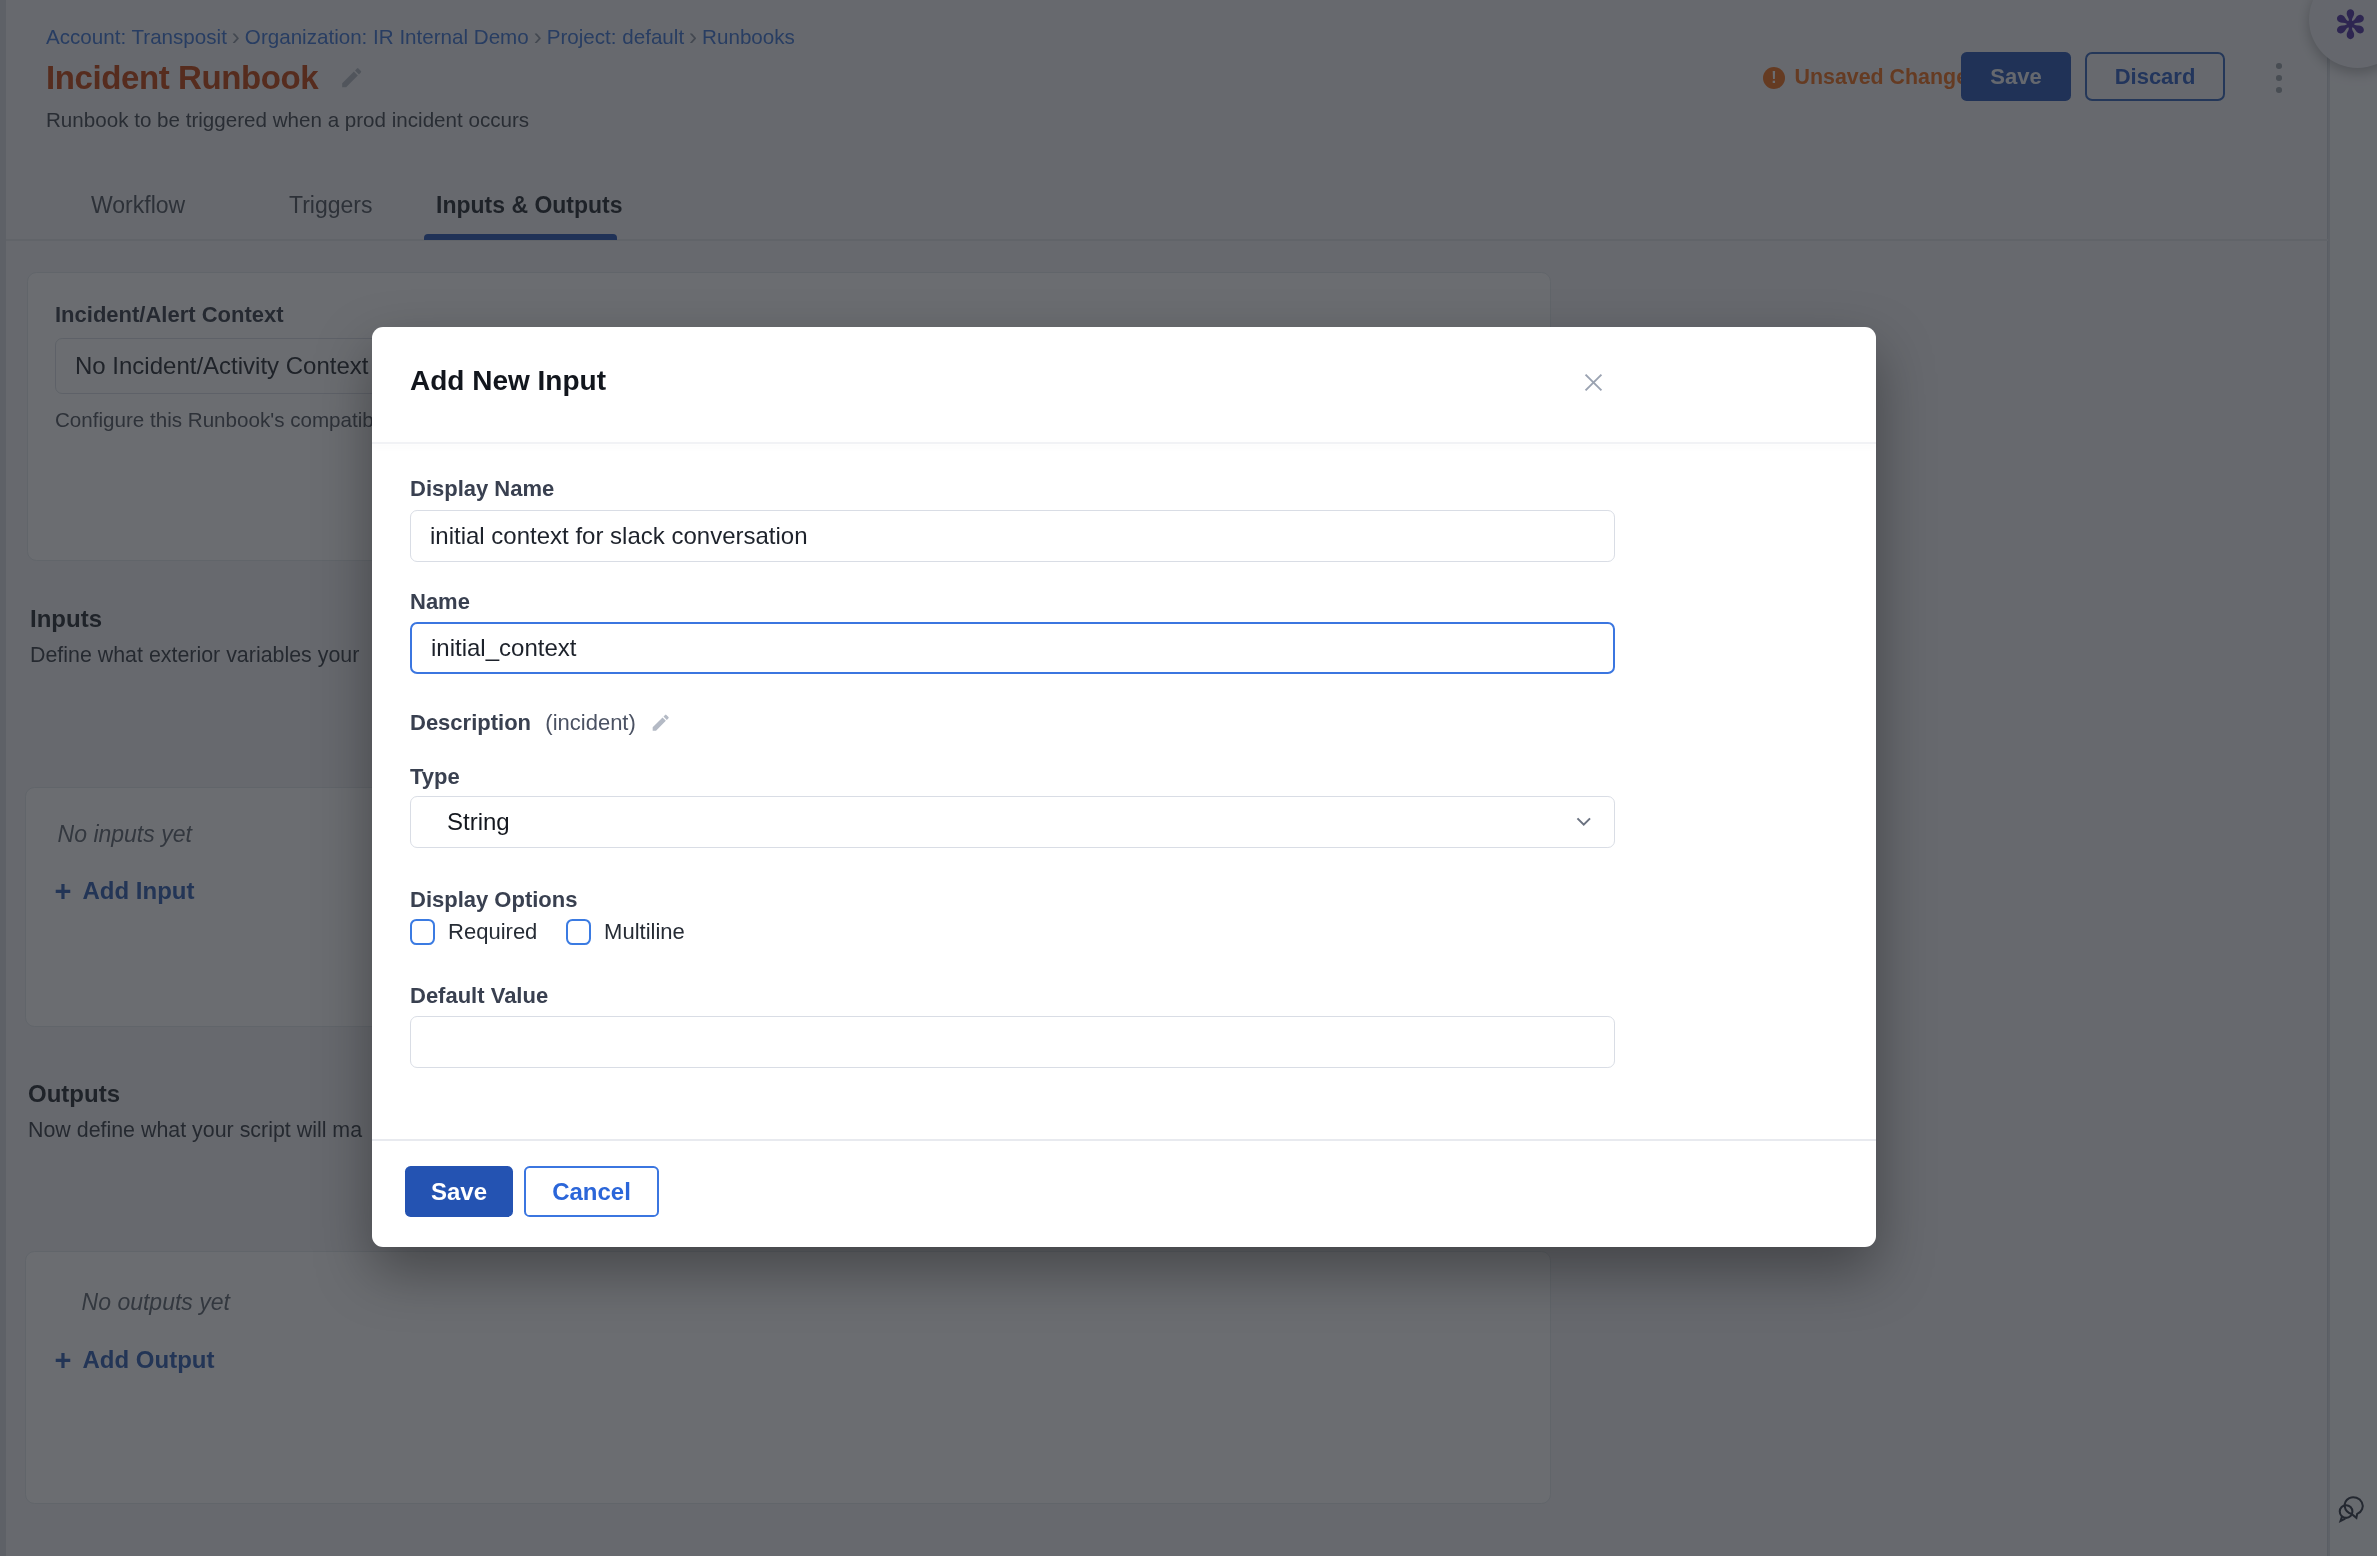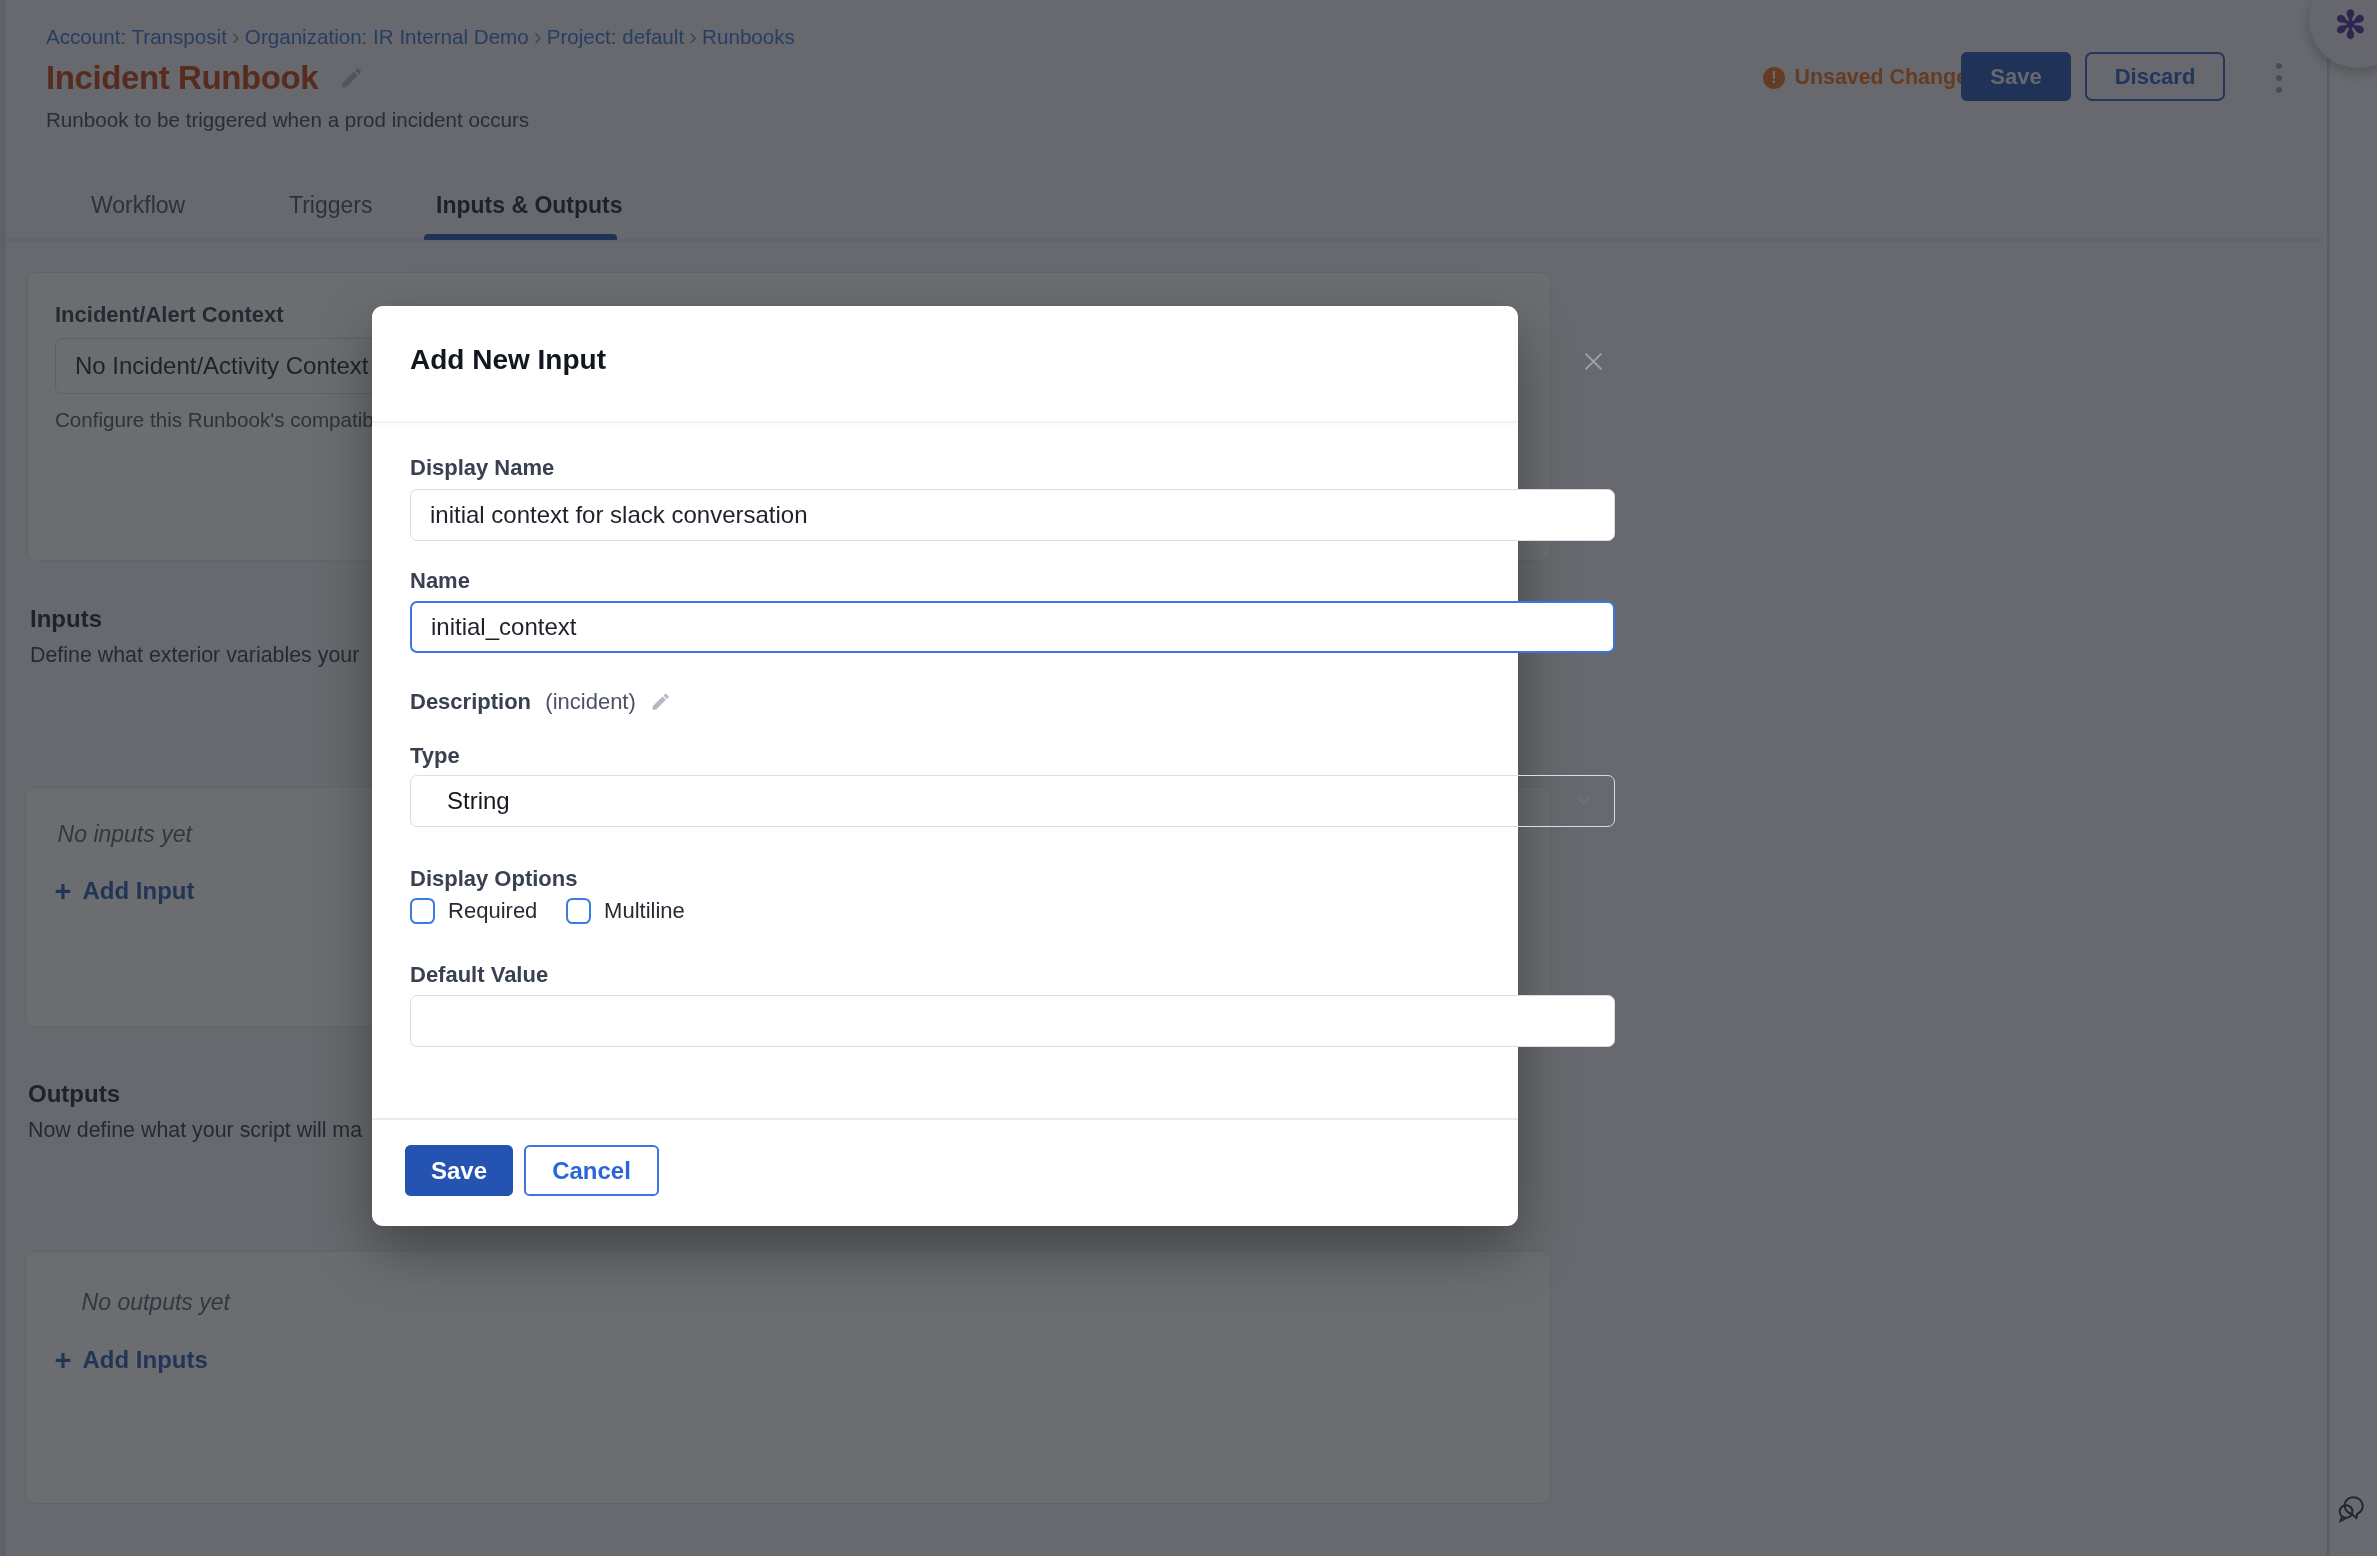--- a/index.html
+++ b/index.html
@@ -54,21 +54,21 @@
   .card-outputs .add-link { top:94px; }
 
   
   .logo-badge { position:absolute; left:2309px; top:-29px; width:97px; height:97px; border-radius:50%; background:#eceef2; box-shadow:0 4.8px 12.7px rgba(0,0,0,0.28); }
   .logo-glyph { position:absolute; left:25.4px; top:32px; font-size:38px; color:#4c2fa0; font-weight:700; }
   .chat-icon { position:absolute; left:2335px; top:1487px; width:38px; height:38px; cursor:pointer; }
   .chat-icon svg { stroke:#2e3542; fill:none; stroke-width:2.6; }
 
   
   .overlay { position:absolute; left:0; top:0; width:2377px; height:1556px; background:rgba(30,34,40,0.66); z-index:5; }
-  .modal { position:absolute; left:372px; top:306px; width:1146px; height:920px; background:#fff; border-radius:11px; box-shadow:0 24px 56px rgba(0,0,0,0.35); z-index:10; }
+  .modal { position:absolute; left:372px; top:327px; width:1504px; height:920px; background:#fff; border-radius:11px; box-shadow:0 24px 56px rgba(0,0,0,0.35); z-index:10; }
   .modal-title { position:absolute; left:38px; top:38px; font-size:28px; font-weight:700; color:#12161d; }
   .modal-close { position:absolute; left:1204px; top:38px; width:35px; height:35px; display:flex; align-items:center; justify-content:center; cursor:pointer; }
   .modal-close svg { stroke:#9aa2b1; stroke-width:2.4; }
   .modal-header-line { position:absolute; left:0; top:115px; width:100%; height:1.6px; background:#f1f2f5; box-shadow:0 2.4px 6.4px rgba(20,24,31,0.05); }
 
   .m-label { position:absolute; left:38px; font-size:22px; font-weight:600; color:#394050; white-space:nowrap; }
   .m-optional { font-weight:400; color:#4b5263; }
   .m-input { position:absolute; left:38px; width:1205px; height:52px; border:1.6px solid #d9dde5; border-radius:7.1px; font-family:"Liberation Sans",sans-serif; font-size:24px; color:#1d222b; padding:0 19px; outline:none; background:#fff; }
   .m-input.focused { border:2.4px solid #3b76e0; }
   .l-display { top:149px; } .i-display { top:183px; }
@@ -149,21 +149,21 @@
       <span>Add Input</span>
     </div>
   </div>
 
   <div class="section-heading h-outputs">Outputs</div>
   <div class="section-desc d-outputs">Now define what your script will ma</div>
   <div class="card card-outputs">
     <div class="empty-text">No outputs yet</div>
     <div class="add-link">
       <span class="plus">+</span>
-      <span>Add Inputs</span>
+      <span>Add Output</span>
     </div>
   </div>
 
   <div class="logo-badge">
     <span class="logo-glyph">✻</span>
   </div>
   <div class="chat-icon">
     <svg viewBox="0 0 48 48">
       <path d="M18 14 a12 11 0 1 1 10 20 l-1 5 -6 -5 a12 11 0 0 1 -3 -20z"></path>
       <path d="M8 27 a8 8 0 1 1 8 8 l-6 4 1 -6 a8 8 0 0 1 -3 -6z" fill="#2e3542" stroke="none" opacity="0"></path>

